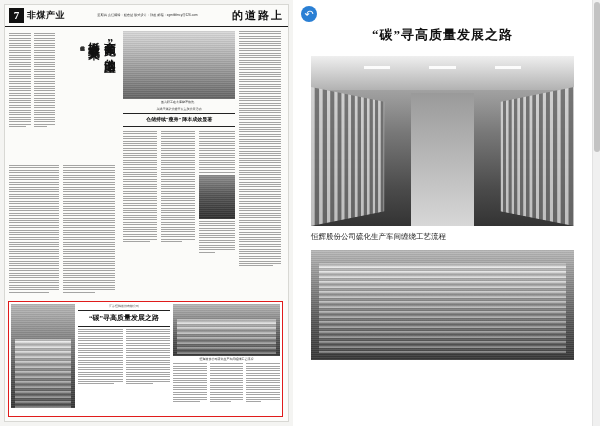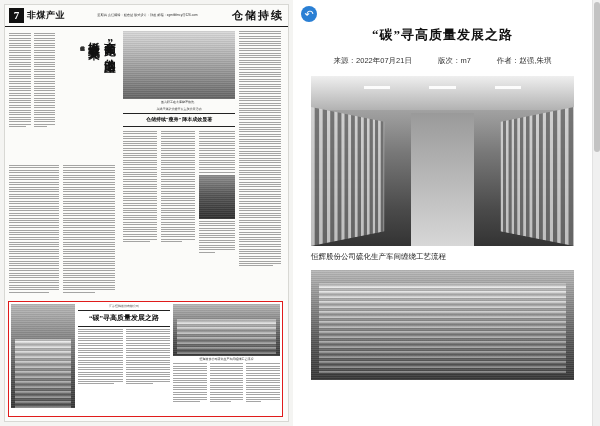--- a/index.html
+++ b/index.html
@@ -369,21 +369,21 @@
 
 <div class="app">
 
   <div class="paper-pane">
     <div class="paper">
 
       <div class="masthead">
         <div class="page-num">7</div>
         <div class="masthead-title">非煤产业</div>
         <div class="masthead-meta">星期四 责任编辑：赵志慧 版式设计：孙超  邮箱：zgmtbfmcy@126.com</div>
-        <div class="masthead-section">仓储持续</div>
+        <div class="masthead-section">的道路上</div>
       </div>
 
       <div class="paper-body">
 
         <div class="lead">
           <div class="lead-title">
             <span class="vhead t1">全面领跑”的道路上</span>
             <span class="vhead t2">挺进在充填开采</span>
             <span class="lead-sub">山东能源新矿集团翟镇煤矿充填开采纪实</span>
           </div>
@@ -980,31 +980,20 @@
   </div>
 
   <div class="viewer">
 
     <div class="back-btn">↶</div>
 
     <div class="viewer-scrollarea">
 
       <div class="art-title">“碳”寻高质量发展之路</div>
 
-      <div class="art-meta">
-        <div>
-          <span>来源：</span><span>2022年07月21日</span>
-        </div>
-        <div>
-          <span>版次：</span><span>m7</span>
-        </div>
-        <div>
-          <span>作者：</span><span>赵强,朱琪</span>
-        </div>
-      </div>
 
       <div class="art-figure">
         <div class="hall">
           <div class="ceil"></div>
           <div class="lamp" style="left:20%;"></div>
           <div class="lamp" style="left:45%;"></div>
           <div class="lamp" style="left:70%;"></div>
           <div class="row-l"></div>
           <div class="row-r"></div>
           <div class="aisle"></div>

